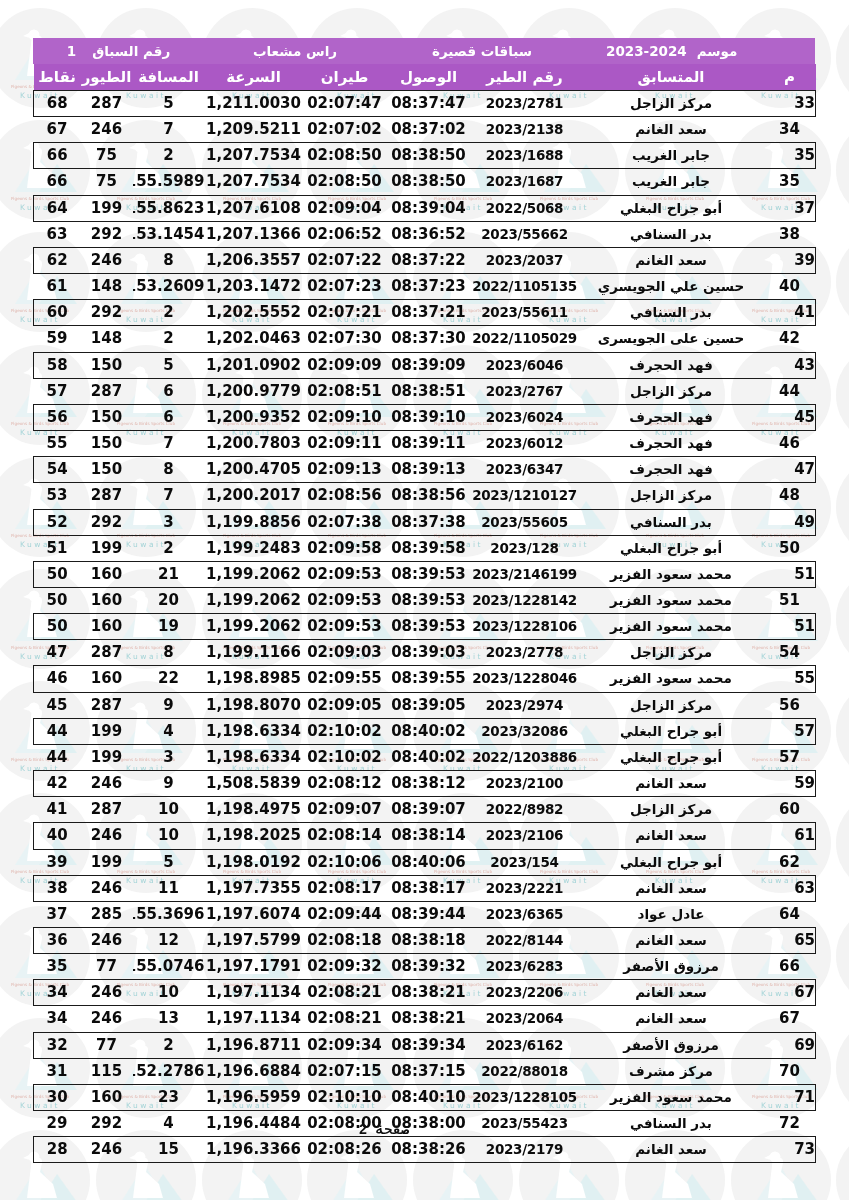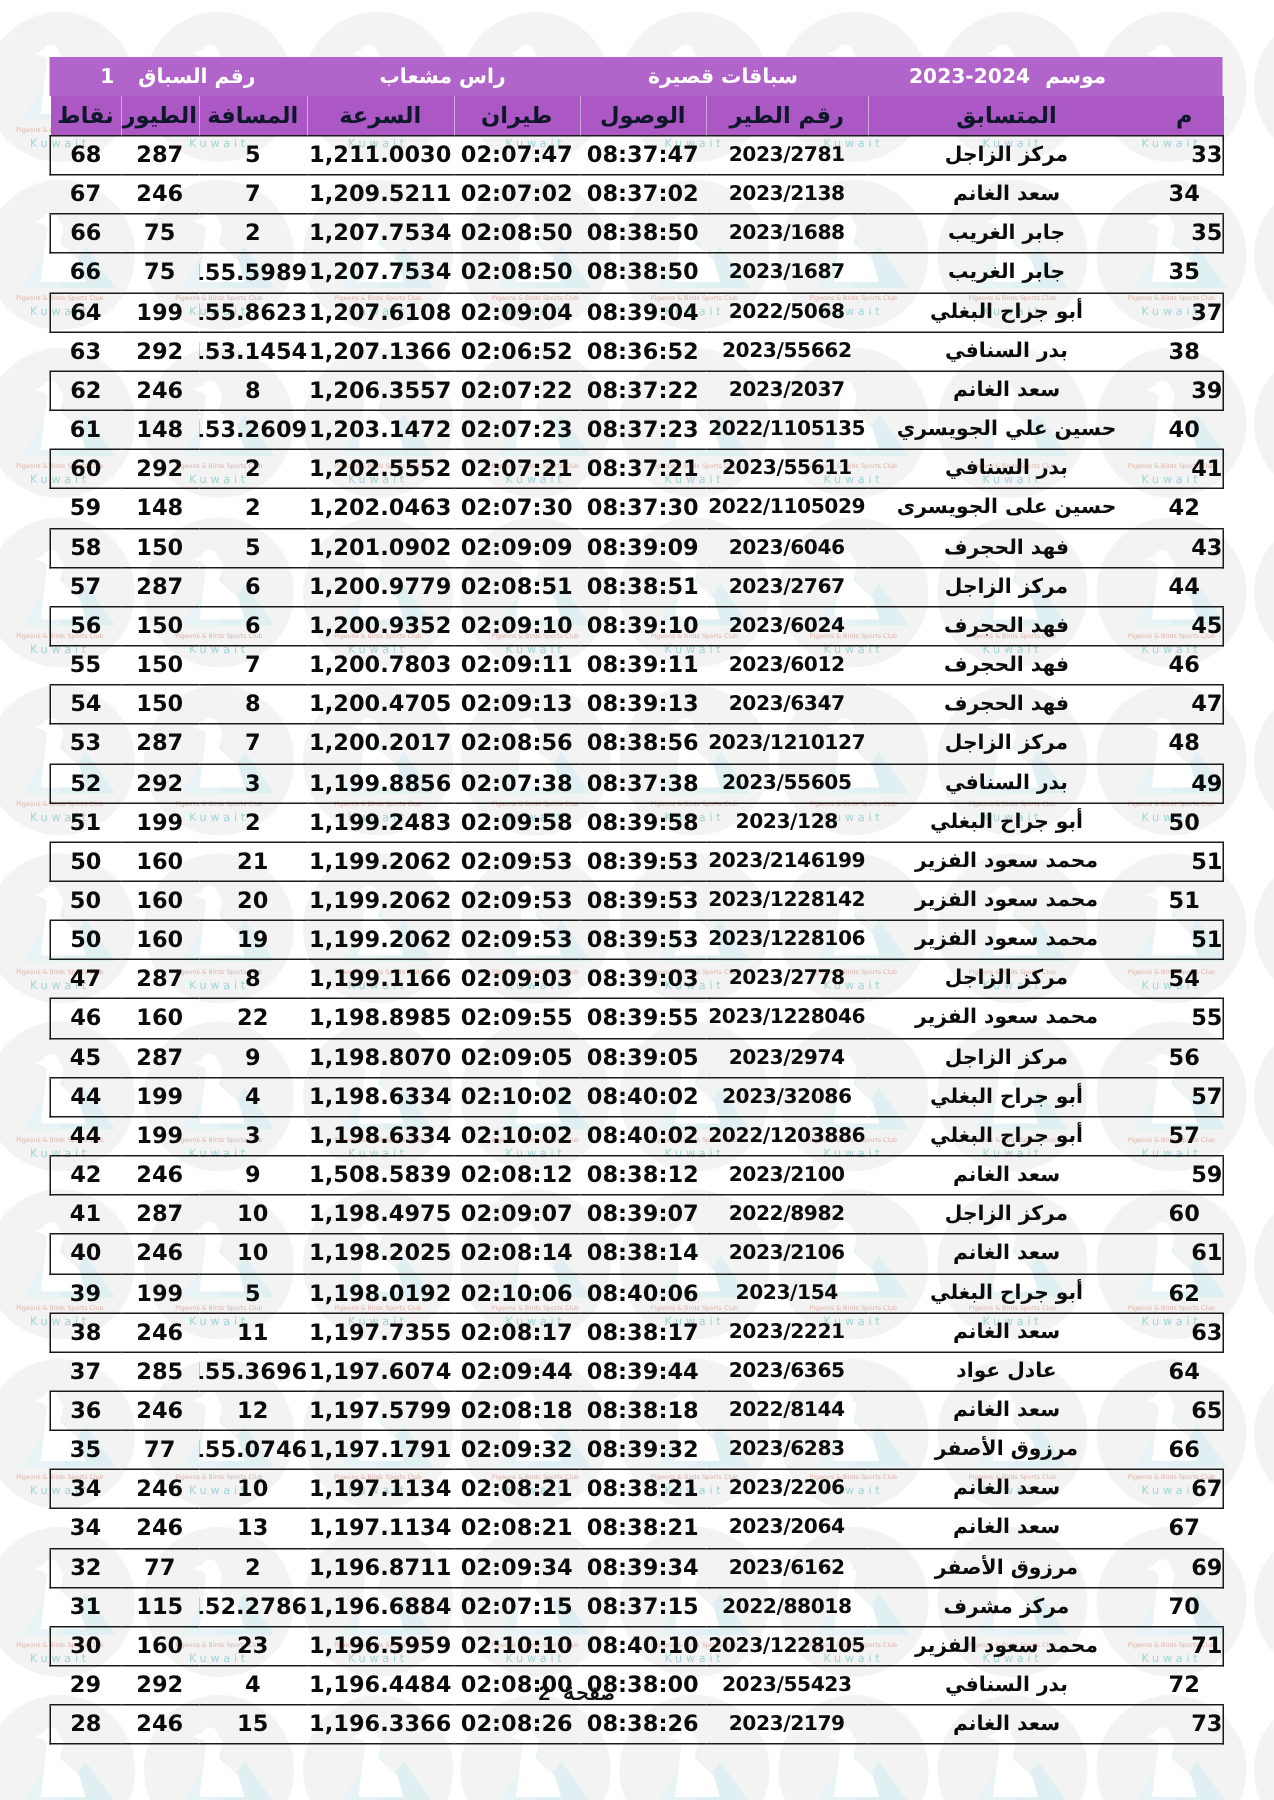--- a/index.html
+++ b/index.html
@@ -33,21 +33,21 @@
   .tcell-loc     { width:182px; }
   .tcell-raceno  { width:171px; gap:16px; }
   table {
     width:782px;
     border-collapse:collapse;
     direction:rtl;
     table-layout:fixed;
   }
   thead th {
     background:#ab58c5;
-    color:#0f172a;
+    color:#ffffff;
     font-size:15px;
     font-weight:bold;
     height:26px;
     padding:0;
     white-space:nowrap;
     overflow:hidden;
   }
   tbody td {
     height:25.15px;
     line-height:25.15px;

